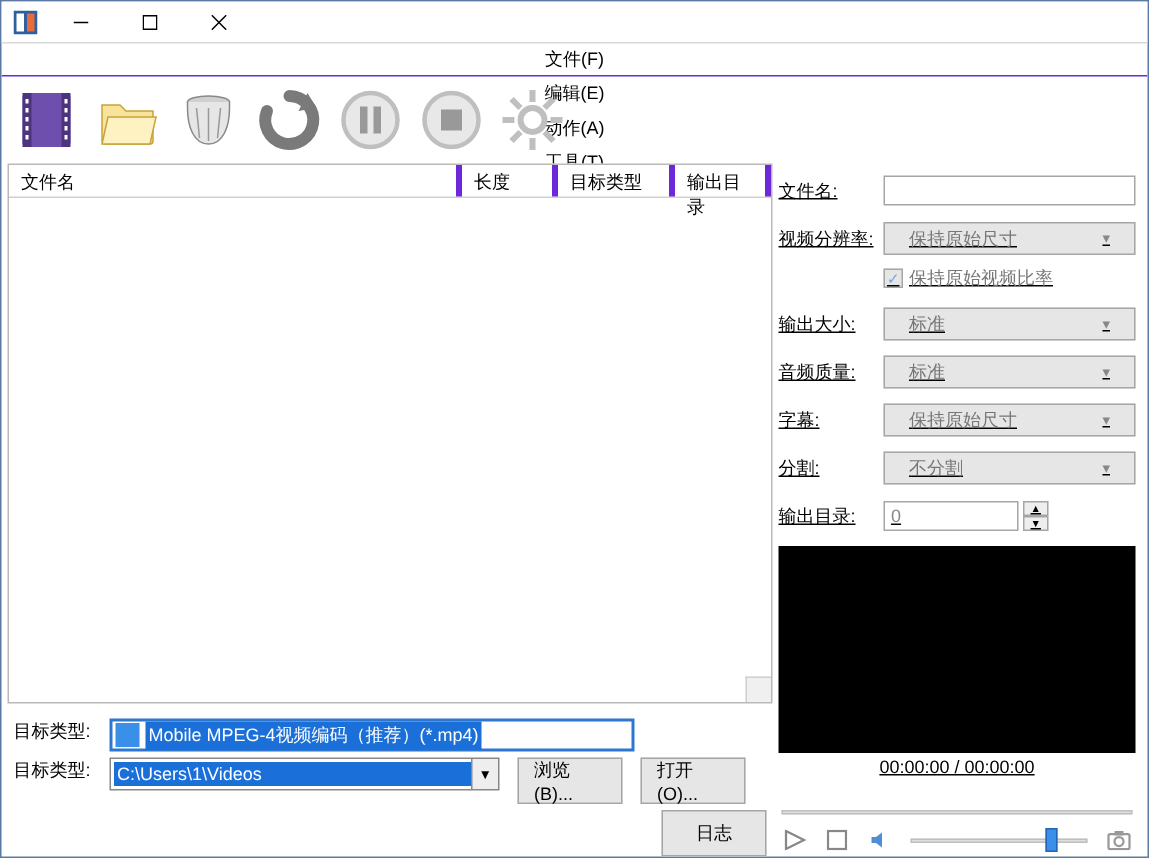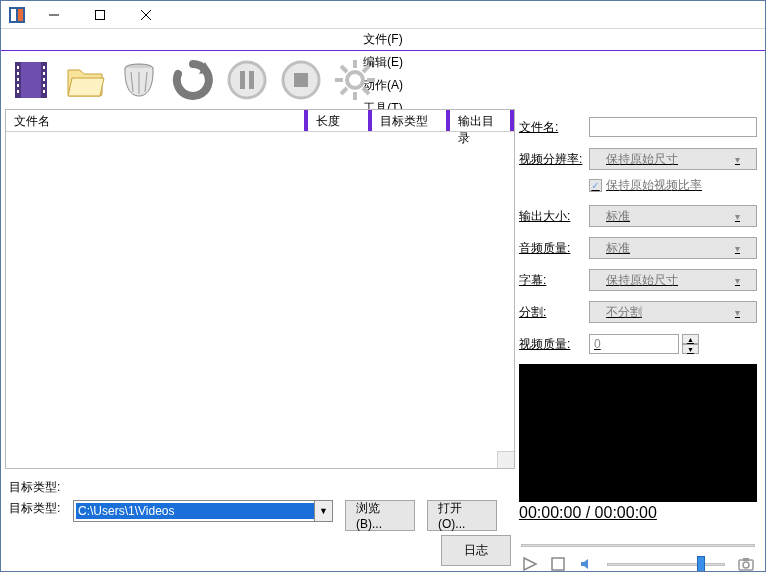--- a/index.html
+++ b/index.html
@@ -46,21 +46,21 @@
   .chk-row { display:flex; align-items:center; margin:2px 0 6px 70px; color:#777;}
   .chk { width:13px;height:13px;border:1px solid #a6a6a6;background:#e6e6e6;margin-right:4px;display:flex;align-items:center;justify-content:center;color:#6aa6e8;font-size:10px;}
   .spin { display:flex; }
   .spin .txt { width: 90px; color:#888; background:#fff;}
   .spin .arrows { width:17px; display:flex;flex-direction:column; margin-left:3px;}
   .spin .arrows div { flex:1; border:1px solid #a6a6a6; background:#eee; font-size:7px; display:flex;align-items:center;justify-content:center;}
 
   
   .preview { margin-top: auto; }
   .preview .screen { height: 138px; background:#000; margin: 4px 0 2px 0; }
-  .preview .time { font-size:16px; margin-bottom:16px;}
+  .preview .time { text-align:center; font-size:12px; margin-bottom:16px;}
   .preview .seek { position:relative; height:14px;display:flex;align-items:center; margin:0 2px;}
   .preview .seek .track{flex:1;height:3px;background:#ddd;border:1px solid #bfbfbf;}
   .preview .controls { display:flex; align-items:center; gap:6px; padding:2px 0;}
   .pbtn { width:22px;height:20px; display:flex;align-items:center;justify-content:center;color:#888;}
   .volbar { flex:1; display:flex; align-items:center; position:relative; height:16px;}
   .volbar .trk{flex:1;height:3px;background:#ddd;border:1px solid #bfbfbf; margin:0 4px;}
   .volbar .thumb{position:absolute; right:24px; top:0; width:8px;height:16px;background:#3a90e8;border:1px solid #2265b5;}
 
   
   .bottom { height: 102px; padding: 6px 8px 4px 8px; }
@@ -244,21 +244,21 @@
     <div class="form-row">
       <span class="lbl">分割:</span>
       <span class="ctl">
           <div class="sel">
             <span>不分割</span>
             <span class="arr">▾</span>
           </div>
         </span>
     </div>
     <div class="form-row">
-      <span class="lbl">视频质量:</span>
+      <span class="lbl">输出目录:</span>
       <span class="ctl">
         <div class="spin">
           <input class="txt" value="0" style="">
           <div class="arrows">
             <div>▲</div>
             <div>▼</div>
           </div>
         </div>
       </span>
     </div>
@@ -297,20 +297,24 @@
             </svg>
           </div>
       </div>
     </div>
   </div>
 </div>
 
 <div class="bottom">
   <div class="brow">
     <span class="lbl">目标类型:</span>
+    <div class="bigsel" style="width:350px">
+      <span class="icn"></span>
+      <span class="txt-hl">Mobile MPEG-4视频编码（推荐）(*.mp4)</span>
+    </div>
   </div>
   <div class="brow outrow">
     <span class="lbl">目标类型:</span>
     <div class="combo" style="width:260px">
       <span class="val">C:\Users\1\Videos</span>
       <span class="dd">▼</span>
     </div>
     <div style="width:12px"></div>
     <div class="btn" style="width:70px">浏览(B)...</div>
     <div style="width:12px"></div>

